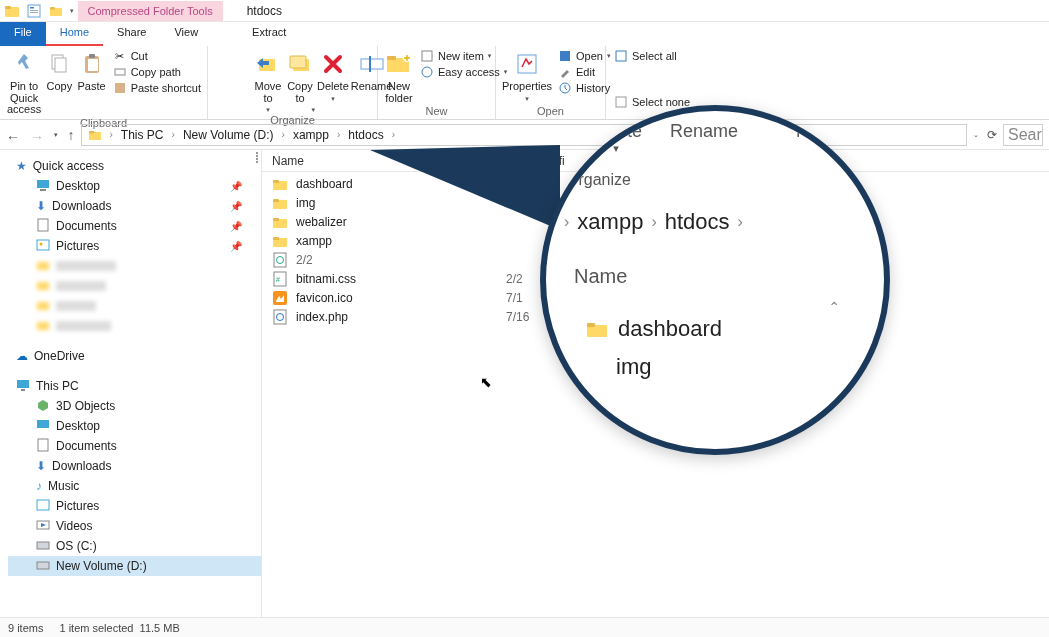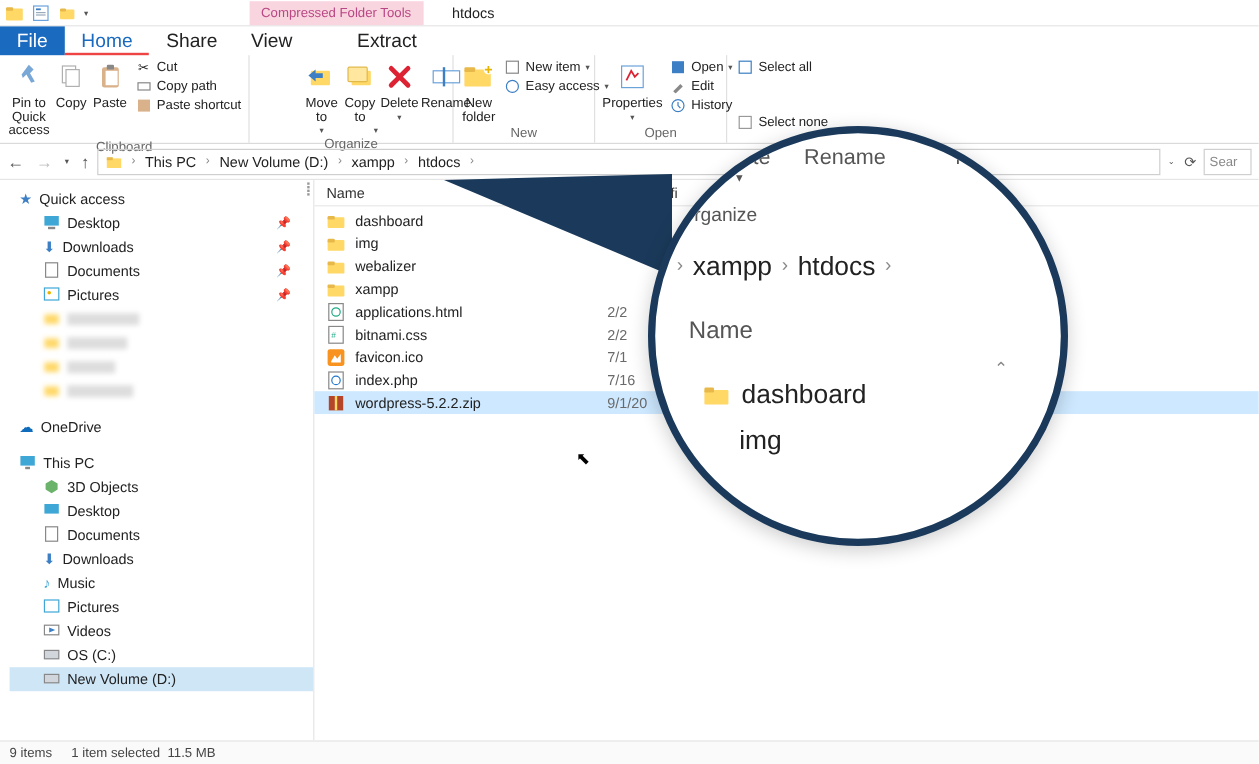--- a/index.html
+++ b/index.html
@@ -2,26 +2,26 @@
 <html><head>
 <meta charset="utf-8">
 <style>
   * { box-sizing: border-box; margin: 0; padding: 0; font-family: "Segoe UI", Tahoma, sans-serif; }
   body { width: 1049px; height: 637px; overflow: hidden; background: #fff; font-size: 12px; color: #222; position: relative; }
 
   
   .title-bar { height: 22px; background: #fff; display: flex; align-items: center; border-bottom: 1px solid #e5e5e5; }
   .title-bar .qat { display: flex; align-items: center; gap: 6px; padding: 0 4px; }
   .title-bar .qat-icon { width: 16px; height: 16px; display: inline-flex; align-items: center; justify-content: center; }
-  .title-bar .context-tab-wrap { margin-left: 130px; }
+  .title-bar .context-tab-wrap { }
   .title-bar .context-tab { background:#f9d5e0; color:#b94884; font-size:11px; padding:4px 10px; display:inline-block; }
   .title-bar .win-title { margin-left: 24px; font-size: 12px; color:#222; }
 
   
-  .tab-row { height: 24px; display:flex; align-items:stretch; font-size:16px; }
+  .tab-row { height: 24px; display:flex; align-items:stretch; font-size:11px; }
   .tab { padding: 4px 14px 0 14px; cursor:default; }
   .tab.file { background:#1a6ac0; color:#fff; padding-top:4px; }
   .tab.active { border-bottom:2px solid #ef4444; color:#1a6ac0; }
   .tab.context { margin-left:20px; }
 
   
   .ribbon { height: 74px; background:#fff; border-bottom:1px solid #dadada; display:flex; }
   .group { height:100%; border-right:1px solid #e0e0e0; display:flex; flex-direction:column; }
   .group-body { flex:1; display:flex; align-items:flex-start; padding:3px 6px 0 6px; gap:2px; }
   .group-label { text-align:center; font-size:11px; color:#666; padding:1px 0 2px 0; }
@@ -33,21 +33,21 @@
   .chev-down { font-size:7px; color:#555; }
 
   
   .addr-bar { height:30px; display:flex; align-items:center; gap:6px; padding:0 6px; border-bottom:1px solid #e5e5e5; }
   .addr-arrows { display:flex; align-items:center; gap:10px; color:#555; font-size:14px; }
   .addr-arrows span { display:inline-block; }
   .breadcrumb { flex:1; height:22px; border:1px solid #cfcfcf; display:flex; align-items:center; font-size:12px; padding-left:4px; gap:2px; }
   .breadcrumb .seg { padding:0 2px; display:flex; align-items:center; gap:4px; }
   .breadcrumb .sep { color:#888; font-size:10px; padding:0 4px; }
   .addr-actions { display:flex; align-items:center; gap:8px; color:#555; font-size:12px; }
-  .search-box { border:1px solid #cfcfcf; height:22px; width:40px; padding:0 4px; font-size:11px; color:#777; display:flex; align-items:center; overflow:hidden; }
+  .search-box { border:1px solid #cfcfcf; height:22px; width:40px; padding:0 4px; font-size:16px; color:#777; display:flex; align-items:center; overflow:hidden; }
 
   
   .main { display:flex; height: calc(637px - 22px - 24px - 74px - 30px - 20px); }
   .nav-pane { width:262px; border-right:1px solid #e5e5e5; overflow:hidden; position:relative; }
   .nav-pane .splitter-dots { position:absolute; right:0; top:2px; width:8px; height:12px; display:flex; flex-direction:column; gap:1px; align-items:center;}
   .nav-pane .splitter-dots i{ width:2px; height:2px; background:#999; display:block;}
   .nav-tree { padding:6px 0 0 8px; font-size:12px; }
   .nav-tree .item { display:flex; align-items:center; gap:6px; height:20px; padding-left:8px; }
   .nav-tree .item.l1 { padding-left:8px; font-size:12px; }
   .nav-tree .item.l2 { padding-left:28px; }
@@ -560,21 +560,20 @@
           <span class="fname">xampp</span>
           <span class="fdate"></span>
         </div>
         <div class="file-row">
           <span class="icon">
             <svg width="16" height="16">
               <rect x="2" y="1" width="12" height="14" fill="#fff" stroke="#888"></rect>
               <circle cx="8" cy="8" r="3.5" fill="none" stroke="#2a8"></circle>
             </svg>
           </span>
-          <span class="fname">applications.html</span>
           <span class="fdate">2/2</span>
         </div>
         <div class="file-row">
           <span class="icon">
             <svg width="16" height="16">
               <rect x="2" y="1" width="12" height="14" fill="#fff" stroke="#888"></rect>
               <text x="4" y="11" font-size="7" fill="#2a8">#</text>
             </svg>
           </span>
           <span class="fname">bitnami.css</span>
@@ -592,30 +591,20 @@
         </div>
         <div class="file-row">
           <span class="icon">
             <svg width="16" height="16">
               <rect x="2" y="1" width="12" height="14" fill="#fff" stroke="#888"></rect>
               <circle cx="8" cy="8" r="3.5" fill="none" stroke="#27c"></circle>
             </svg>
           </span>
           <span class="fname">index.php</span>
           <span class="fdate">7/16</span>
-        </div>
-        <div class="file-row selected">
-          <span class="icon">
-            <svg width="16" height="16">
-              <rect x="2" y="2" width="12" height="12" fill="#b5452a"></rect>
-              <rect x="7" y="2" width="2" height="12" fill="#ffd866"></rect>
-            </svg>
-          </span>
-          <span class="fname">wordpress-5.2.2.zip</span>
-          <span class="fdate">9/1/20</span>
         </div>
       </div>
     <span class="cursor-pointer" style="top:224px; left:218px;">⬉</span>
   </div>
 </div>
 
 <div class="status-bar">
   <span>9 items</span>
   <span><span>1 item selected</span>&nbsp;&nbsp;<span>11.5 MB</span></span>
 </div>

